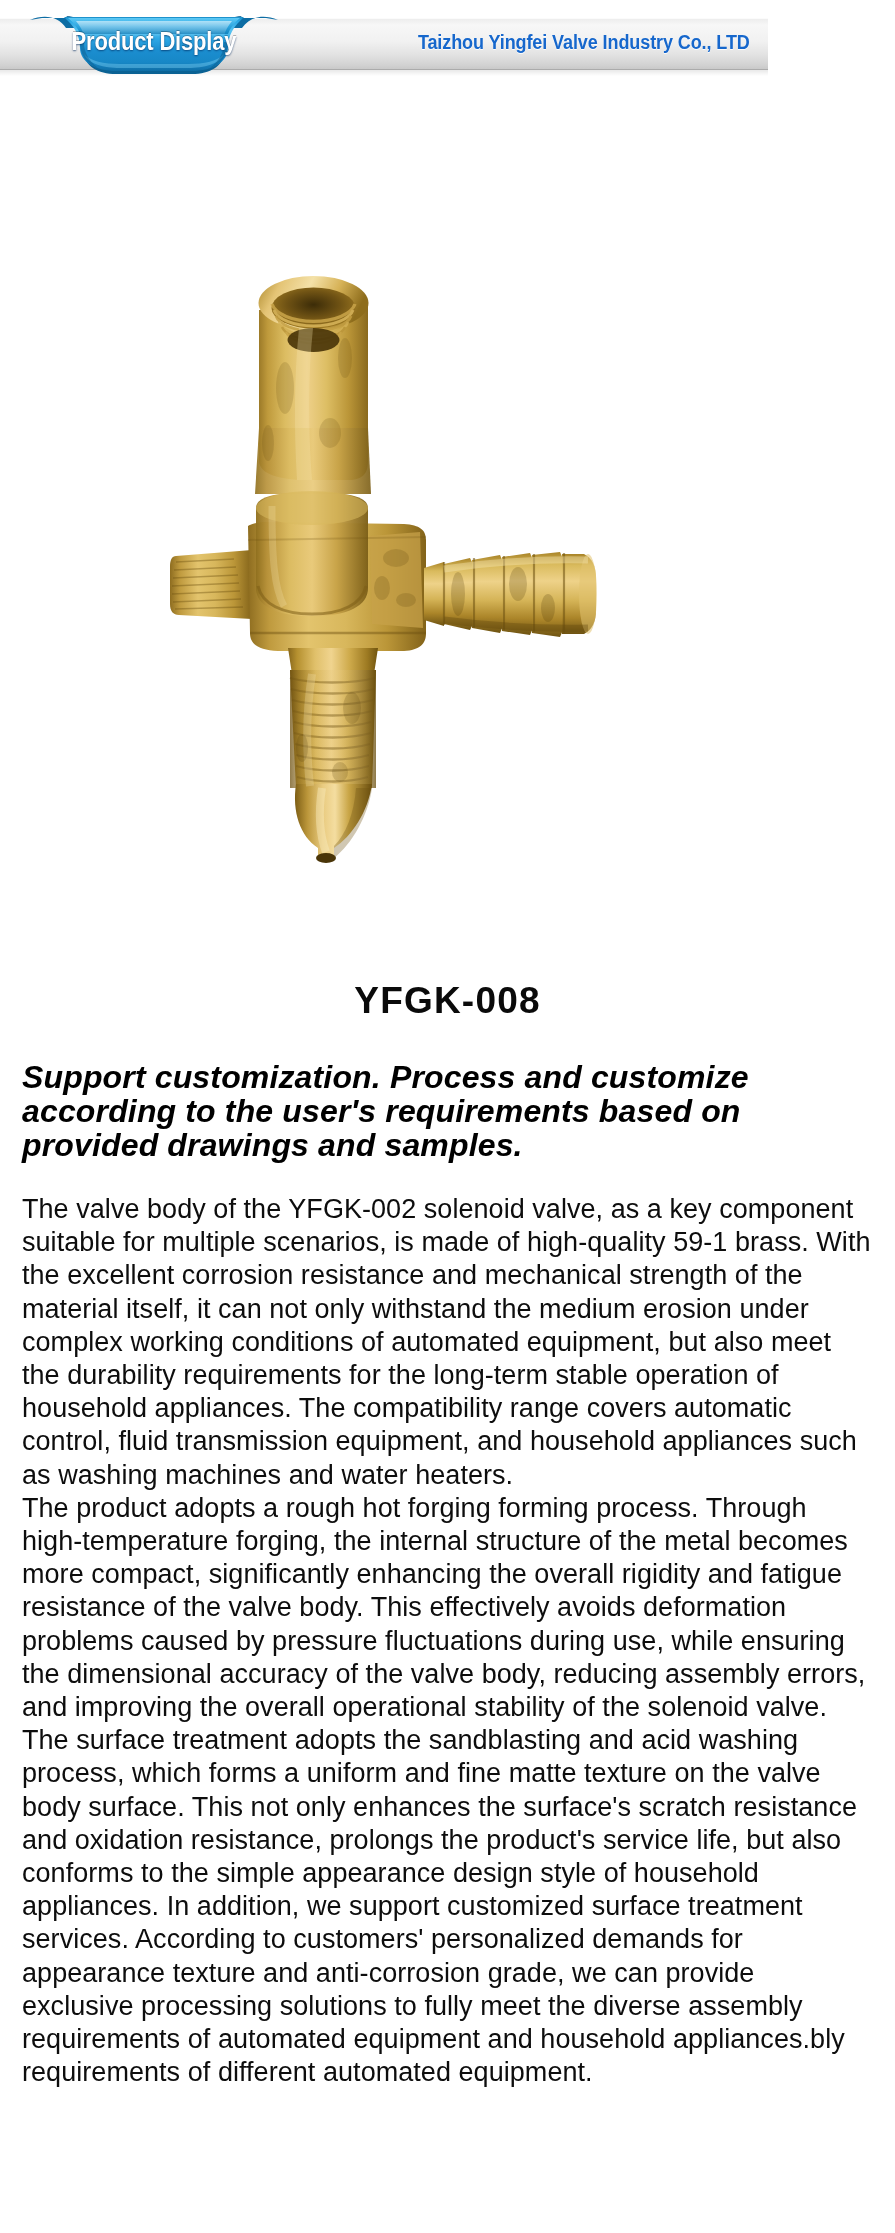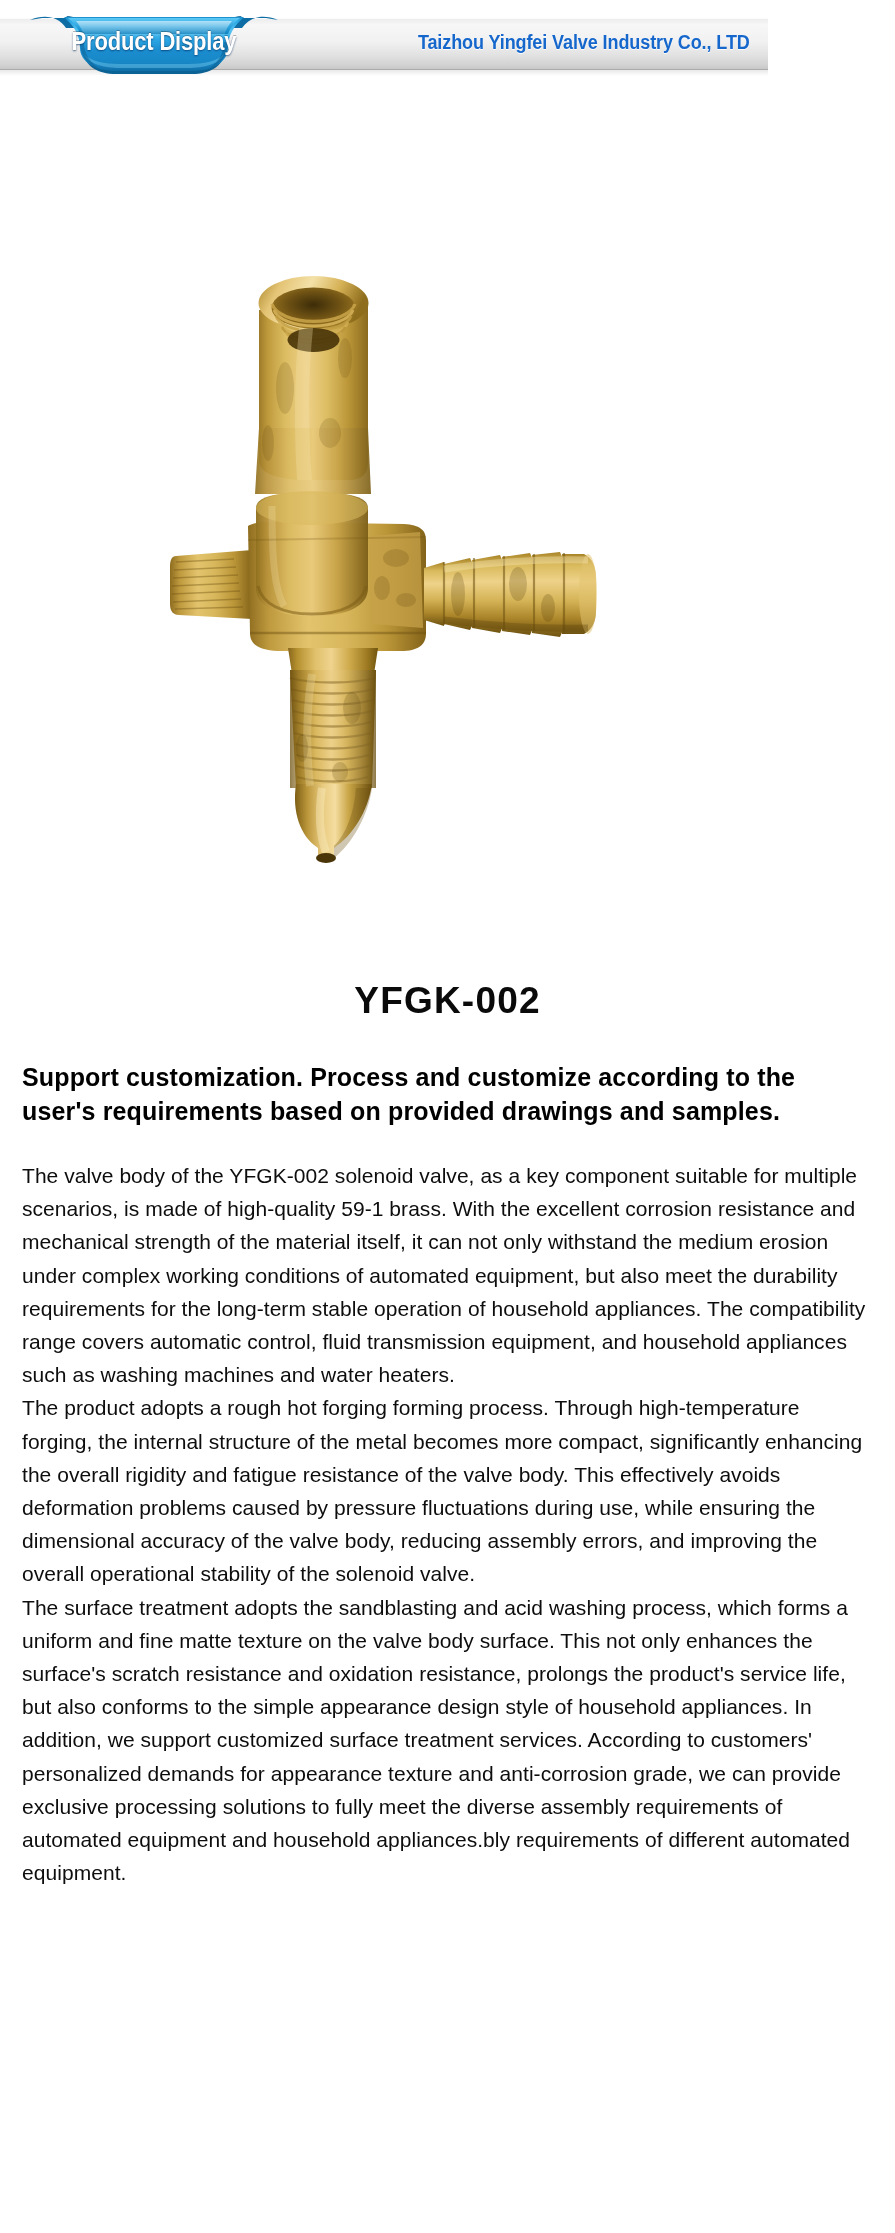--- a/index.html
+++ b/index.html
@@ -123,31 +123,32 @@
     color: #0a0a0a;
   }
 
   .content {
     padding: 0 22px 0 22px;
   }
 
   .subhead {
     font-family: "Liberation Sans Narrow", "Liberation Sans", sans-serif;
     font-weight: bold;
-    font-size: 25px;
+    font-size: 32px;
     line-height: 34px;
     letter-spacing: 0.15px;
     margin-top: 38px;
     color: #000000;
+    font-style: italic;
   }
 
   .body-copy {
     font-family: "Liberation Sans Narrow", "Liberation Sans", sans-serif;
     font-weight: normal;
-    font-size: 21px;
+    font-size: 27px;
     line-height: 33.2px;
     letter-spacing: 0.05px;
     margin-top: 31px;
     color: #0d0d0d;
   }
 
   .body-copy p { margin: 0; }
 </style>
 </head>
 <body>
@@ -416,21 +417,21 @@
     <path d="M312,586 C306,624 306,662 310,698" fill="none" stroke="#f9e9bb" stroke-width="8" opacity="0.26"></path>
 
     <g opacity="0.18" fill="#4d3808">
       <ellipse cx="352" cy="620" rx="9" ry="16"></ellipse>
       <ellipse cx="302" cy="660" rx="6" ry="14"></ellipse>
       <ellipse cx="340" cy="684" rx="8" ry="10"></ellipse>
     </g>
   </svg>
 </div>
 
-<div class="product-title">YFGK-002</div>
+<div class="product-title">YFGK-008</div>
 
 <div class="content">
   <div class="subhead">Support customization. Process and customize according to the user's requirements based on provided drawings and samples.</div>
 
   <div class="body-copy">
     <p>The valve body of the YFGK-002 solenoid valve, as a key component suitable for multiple scenarios, is made of high-quality 59-1 brass. With the excellent corrosion resistance and mechanical strength of the material itself, it can not only withstand the medium erosion under complex working conditions of automated equipment, but also meet the durability requirements for the long-term stable operation of household appliances. The compatibility range covers automatic control, fluid transmission equipment, and household appliances such as washing machines and water heaters.</p>
     <p>The product adopts a rough hot forging forming process. Through high-temperature forging, the internal structure of the metal becomes more compact, significantly enhancing the overall rigidity and fatigue resistance of the valve body. This effectively avoids deformation problems caused by pressure fluctuations during use, while ensuring the dimensional accuracy of the valve body, reducing assembly errors, and improving the overall operational stability of the solenoid valve.</p>
     <p>The surface treatment adopts the sandblasting and acid washing process, which forms a uniform and fine matte texture on the valve body surface. This not only enhances the surface's scratch resistance and oxidation resistance, prolongs the product's service life, but also conforms to the simple appearance design style of household appliances. In addition, we support customized surface treatment services. According to customers' personalized demands for appearance texture and anti-corrosion grade, we can provide exclusive processing solutions to fully meet the diverse assembly requirements of automated equipment and household appliances.bly requirements of different automated equipment.</p>
   </div>
 </div>

